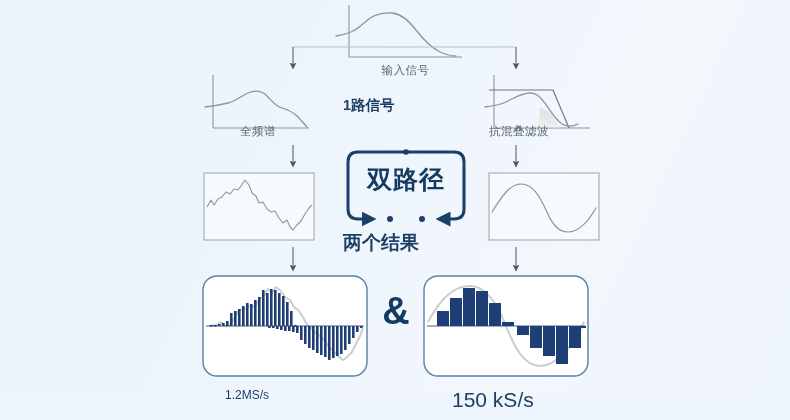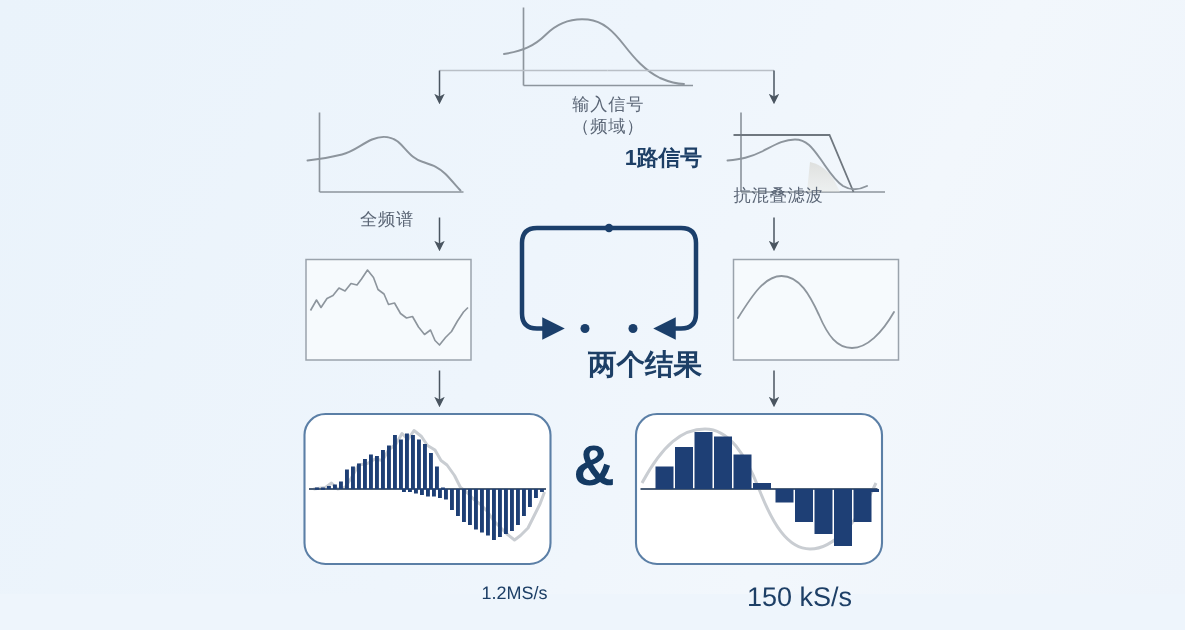--- a/index.html
+++ b/index.html
@@ -24,26 +24,26 @@
     font-size:11.5px;
     letter-spacing:0.5px;
     white-space:nowrap;
     text-align:center;
     line-height:15px;
   }
   .lbl-dark {
     position:absolute;
     color:#1d3f66;
     white-space:nowrap;
-    text-align:right;
+    text-align:left;
   }
   #lbl-input {
     left:343px; top:63px; width:125px;
   }
-  #lbl-fullspectrum { left:213px; top:140px; width:90px; }
+  #lbl-fullspectrum { left:213px; top:124px; width:90px; }
   #lbl-antialias { left:464px; top:124px; width:110px; }
   #lbl-onesignal {
     left:343px; top:96px; width:125px;
     font-size:14.5px; font-weight:bold;
   }
   #lbl-tworesults {
     left:343px; top:230px; width:125px;
     font-size:19px; font-weight:bold;
   }
   #badge-text {
@@ -57,21 +57,21 @@
   }
   #amp {
     position:absolute;
     left:375px; top:290px; width:42px;
     text-align:center;
     color:#143a63;
     font-size:38px;
     font-weight:bold;
   }
   #rate-left  { left:225px; top:388px; width:140px; font-size:12px; }
-  #rate-right { left:428px; top:388px; width:140px; font-size:18px; }
+  #rate-right { left:452px; top:388px; width:140px; font-size:21px; }
 </style>
 </head>
 <body>
 
 <div id="stage">
 
   <svg class="layer" viewBox="0 0 790 420">
     <defs>
       <marker id="arw" viewBox="0 0 10 10" refX="5" refY="5" markerWidth="7" markerHeight="7" orient="auto-start-reverse">
         <path d="M 0 0 L 10 5 L 0 10 L 2.6 5 z" fill="#4a5560"></path>
@@ -226,29 +226,29 @@
         <rect x="543" y="326" width="12" height="30"></rect>
         <rect x="556" y="326" width="12" height="38"></rect>
         <rect x="569" y="326" width="12" height="22"></rect>
         <rect x="578" y="326" width="8" height="2"></rect>
       </g>
     </g>
   </svg>
 
   <div class="lbl" id="lbl-input">
     <div>输入信号</div>
-    <div>（频域）</div>
   </div>
 
   <div class="lbl-dark" id="lbl-onesignal">1路信号</div>
 
   <div class="lbl" id="lbl-fullspectrum">全频谱</div>
 
   <div class="lbl" id="lbl-antialias">抗混叠滤波</div>
 
+  <div id="badge-text">双路径</div>
 
   <div class="lbl-dark" id="lbl-tworesults">两个结果</div>
 
   <div id="amp">&amp;</div>
 
   <div class="lbl-dark" id="rate-left">1.2MS/s</div>
 
   <div class="lbl-dark" id="rate-right">150 kS/s</div>
 
 </div>

